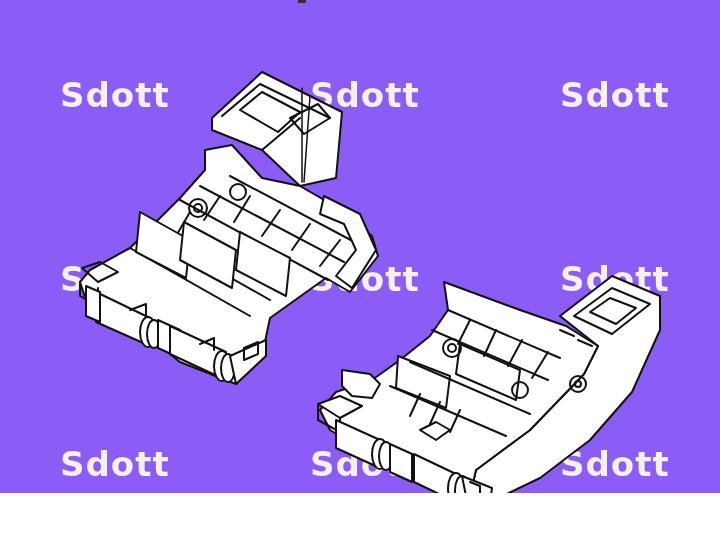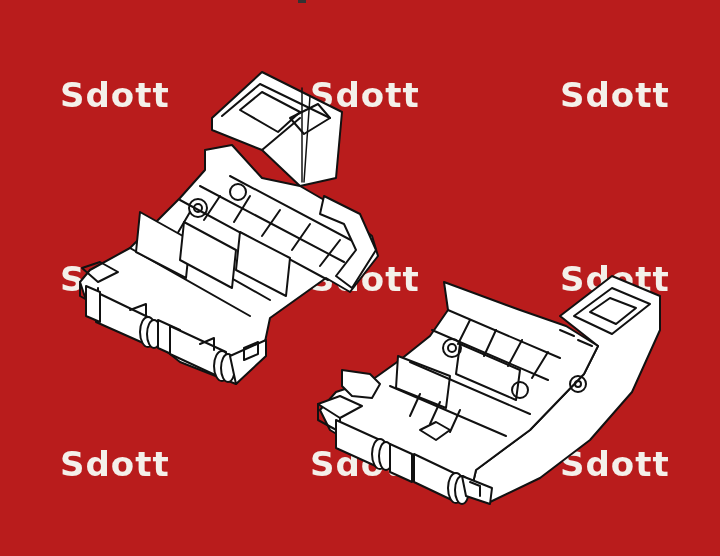--- a/index.html
+++ b/index.html
@@ -1,16 +1,16 @@
 <!DOCTYPE html>
 <html><head>
   <meta charset="utf-8">
   <style>
     html, body { margin: 0; padding: 0; background: #ffffff; }
-    .canvas { position: relative; width: 720px; height: 556px; background: #b91c1c; overflow: hidden; text-align: center; }
+    .canvas { position: relative; width: 720px; height: 493px; background: #8b5cf6; overflow: hidden; text-align: center; }
     .wm { position: absolute; font-family: "DejaVu Sans", sans-serif; font-weight: bold; font-size: 34px; color: #f4f0ea; letter-spacing: 1px; user-select: none; line-height: 1; }
     .part { position: absolute; left: 0; top: 0; }
     .part svg { display: block; }
     .topmark { position: absolute; left: 298px; top: 0; width: 8px; height: 3px; background: #333; }
   </style>
 </head>
 <body>
 
 <div class="canvas">
 

